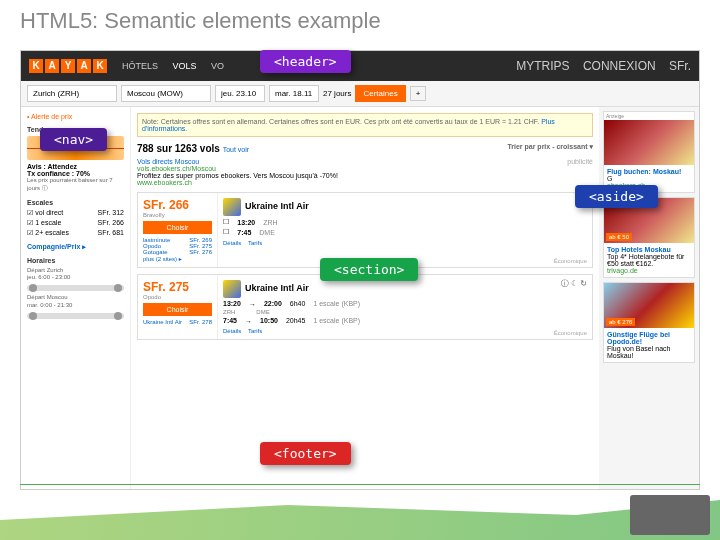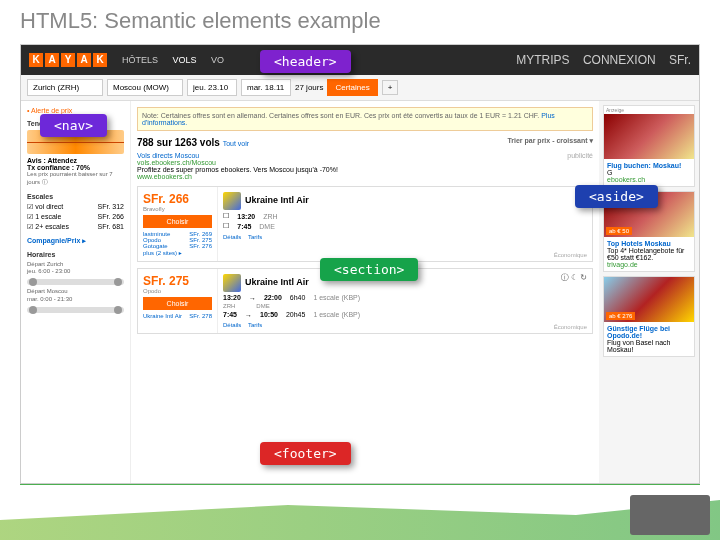--- a/index.html
+++ b/index.html
@@ -1,26 +1,26 @@
 <!DOCTYPE html>
 <html><head>
 <meta charset="utf-8">
 <style>
 *{margin:0;padding:0;box-sizing:border-box;font-family:Arial,sans-serif}
 body{width:720px;height:540px;background:#fff;position:relative;overflow:hidden}
-.slide-title{font-size:22px;color:#888;padding:8px 20px 10px}
+.slide-title{font-size:22px;color:#888;padding:8px 20px 16px}
 .browser{margin:0 20px;border:1px solid #ccc;background:#fff;height:440px;position:relative;overflow:hidden}
 .topbar{background:#2a2a2a;height:30px;display:flex;align-items:center;padding:0 8px;font-size:9px;color:#ccc}
 .logo{display:flex;gap:2px;margin-right:15px}
 .logo span{width:14px;height:14px;background:#f60;color:#fff;text-align:center;line-height:14px;font-weight:bold;font-size:10px}
 .topnav span{margin-right:12px;cursor:pointer}
 .topnav .active{color:#fff;font-weight:normal}
 .topright{margin-left:auto;font-size:12px}
 .searchbar{background:#f5f5f5;border-bottom:1px solid #ddd;height:26px;display:flex;align-items:center;padding:0 6px;font-size:8px;gap:4px}
-.searchbar input{border:1px solid #ccc;padding:3px 5px;font-size:8px;width:76px}
+.searchbar input{border:1px solid #ccc;padding:3px 5px;font-size:8px;width:90px}
 .searchbar .date{width:50px}
 .searchbar button{background:#f60;color:#fff;border:none;padding:4px 8px;font-size:8px;cursor:pointer}
 .layout{display:flex;height:384px}
 .sidebar{width:110px;background:#fff;padding:6px;font-size:7px;border-right:1px solid #eee}
 .sidebar h4{font-size:7px;margin:6px 0 3px;color:#333}
 .alert{color:#f60;font-size:7px}
 .trend{height:24px;background:linear-gradient(90deg,#fc8,#f80,#fc8);border-radius:2px;margin:3px 0;position:relative}
 .trend::after{content:"";position:absolute;top:50%;left:0;right:0;border-top:1px solid #c40}
 .sidebar .small{color:#666;font-size:6px;line-height:1.3}
 .filter-row{display:flex;justify-content:space-between;margin:2px 0}
@@ -52,21 +52,21 @@
 .ads{width:100px;background:#f5f5f5;padding:4px;font-size:6px}
 .ad{background:#fff;border:1px solid #ddd;margin-bottom:4px;padding:0}
 .ad .img{height:45px;background:linear-gradient(135deg,#8b0000,#cd5c5c,#f0e68c);position:relative}
 .ad .img2{background:linear-gradient(135deg,#87ceeb,#b22222,#ffd700)}
 .ad .label{font-size:5px;color:#888;padding:1px 2px}
 .ad .txt{padding:3px;font-size:7px}
 .ad .txt b{color:#06c}
 .ad .badge{position:absolute;bottom:2px;left:2px;background:#f60;color:#fff;padding:1px 3px;font-size:6px}
 .sem-label{position:absolute;padding:4px 14px;border-radius:4px;color:#fff;font-size:13px;font-family:monospace;box-shadow:3px 3px 6px rgba(0,0,0,.4);z-index:10}
 .l-header{background:#7e22ce;top:50px;left:260px}
-.l-nav{background:#6d28d9;top:114px;left:40px}
+.l-nav{background:#4c1d95;top:128px;left:40px}
 .l-section{background:#16a34a;top:258px;left:320px}
 .l-aside{background:#1e40af;top:185px;left:575px}
 .l-footer{background:#dc2626;top:442px;left:260px}
 .bottom-deco{position:absolute;bottom:0;left:0;right:0;height:50px;background:linear-gradient(90deg,#8bc34a,#4caf50);clip-path:polygon(0 60%,40% 30%,80% 50%,100% 20%,100% 100%,0 100%);opacity:.7;z-index:-1}
 .bottom-line{position:absolute;bottom:55px;left:20px;right:20px;border-top:1px solid #4caf50}
 .laptop{position:absolute;bottom:5px;right:10px;width:80px;height:40px;background:#666;border-radius:3px;z-index:1}
 </style>
 </head>
 <body>
 

